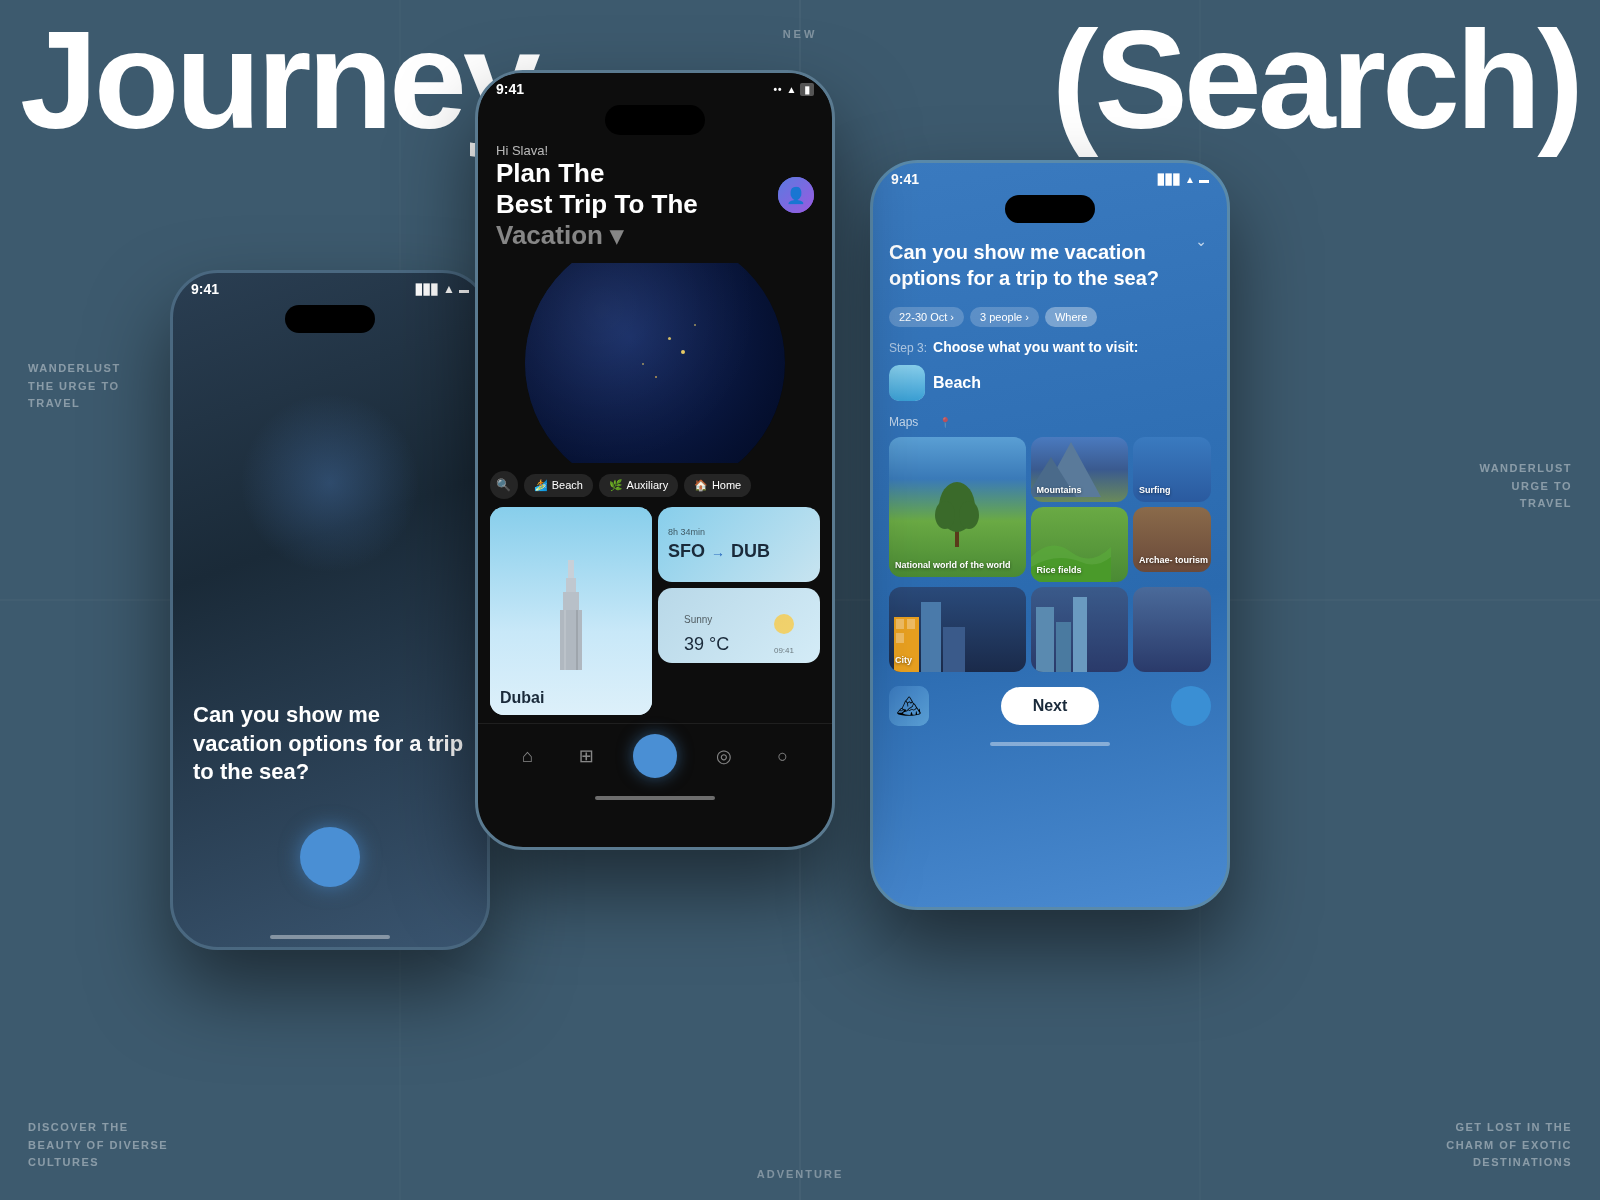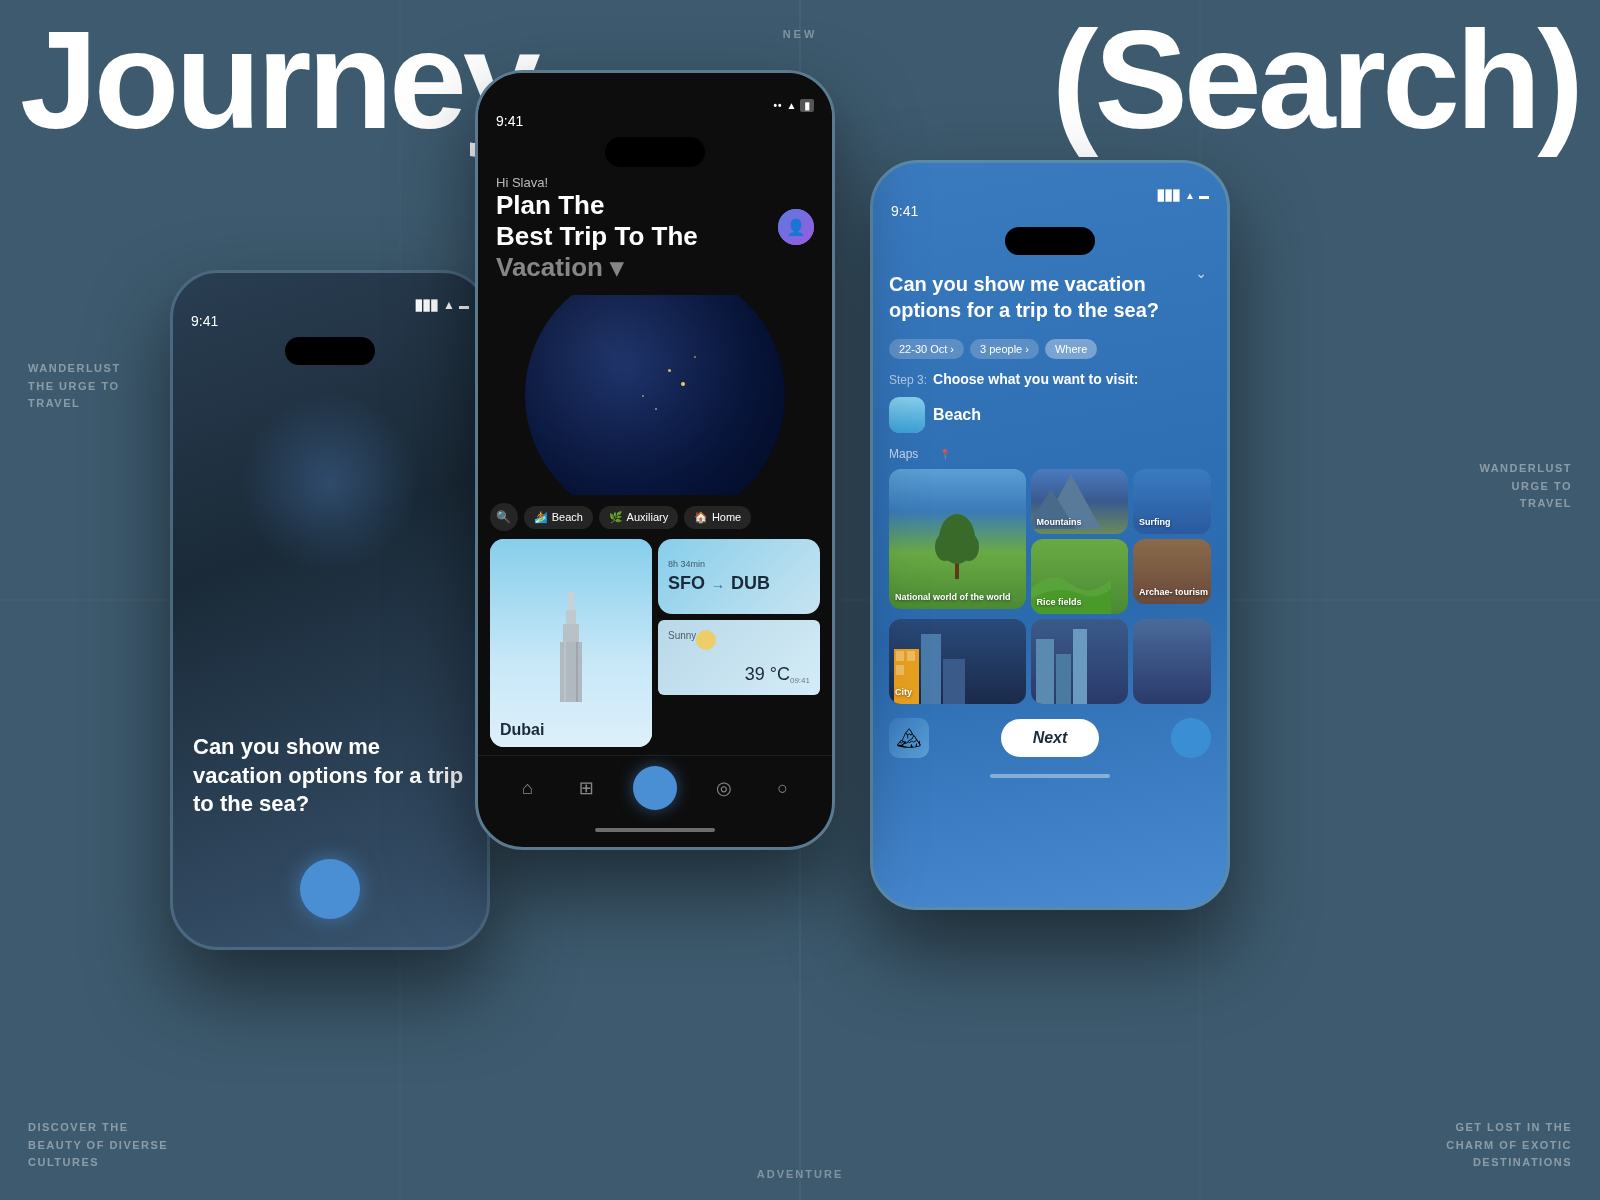--- a/index.html
+++ b/index.html
@@ -103,21 +103,21 @@
 
     
     .status-bar {
       display: flex;
       justify-content: space-between;
       align-items: center;
       padding: 8px 18px 4px;
       font-size: 12px;
       font-weight: 600;
     }
-    .status-time { color: #fff; font-size: 14px; font-weight: 400; margin-top: 32px; }
+    .status-time { color: #fff; font-size: 14px; font-weight: 700; }
     .status-icons { display: flex; align-items: center; gap: 4px; }
 
     
     .dynamic-island {
       width: 100px;
       height: 30px;
       background: #000;
       border-radius: 20px;
       margin: 4px auto 0;
     }
@@ -266,25 +266,25 @@
       flex-direction: column;
       justify-content: center;
       height: 75px;
     }
     .flight-time { font-size: 9px; color: rgba(0,0,0,0.6); margin-bottom: 4px; }
     .flight-route { display: flex; align-items: center; gap: 6px; font-size: 18px; font-weight: 800; color: #1a2a3a; }
     .flight-arrow { font-size: 14px; color: #2a6abf; }
 
     .weather-card {
       background: linear-gradient(135deg, #b8d8e8 0%, #d4ecf7 100%);
-      border-radius: 6px;
-      padding: 10px;
+      border-radius: 14px;
+      padding: 26px;
       height: 75px;
       display: flex;
-      flex-direction: row;
+      flex-direction: column;
       justify-content: space-between;
     }
     .weather-cond { font-size: 10px; color: rgba(0,0,0,0.6); }
     .weather-temp { font-size: 18px; font-weight: 400; color: #1a2a3a; }
     .weather-time-small { font-size: 8px; color: rgba(0,0,0,0.5); text-align: right; }
     .weather-sun {
       width: 20px;
       height: 20px;
       background: rgba(255,200,50,0.7);
       border-radius: 50%;
@@ -453,21 +453,20 @@
       background: linear-gradient(135deg, #3a7abf, #5a9fd4);
       overflow: hidden;
     }
     .next-btn {
       background: #fff;
       border-radius: 24px;
       padding: 10px 32px;
       font-size: 16px;
       font-weight: 600;
       color: #1a2a3a;
-      font-style: italic;
     }
     .blue-dot {
       width: 40px;
       height: 40px;
       background: #3a8fd4;
       border-radius: 50%;
     }
 
     .chevron-down {
       width: 20px;

